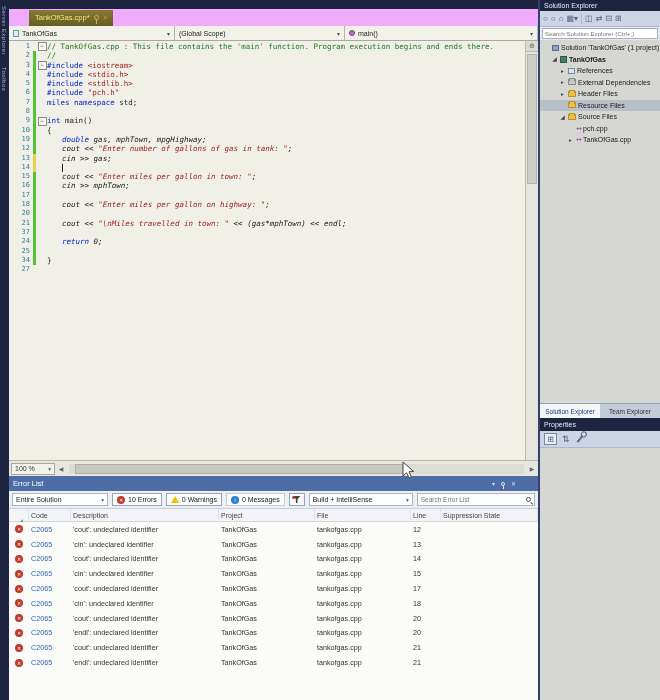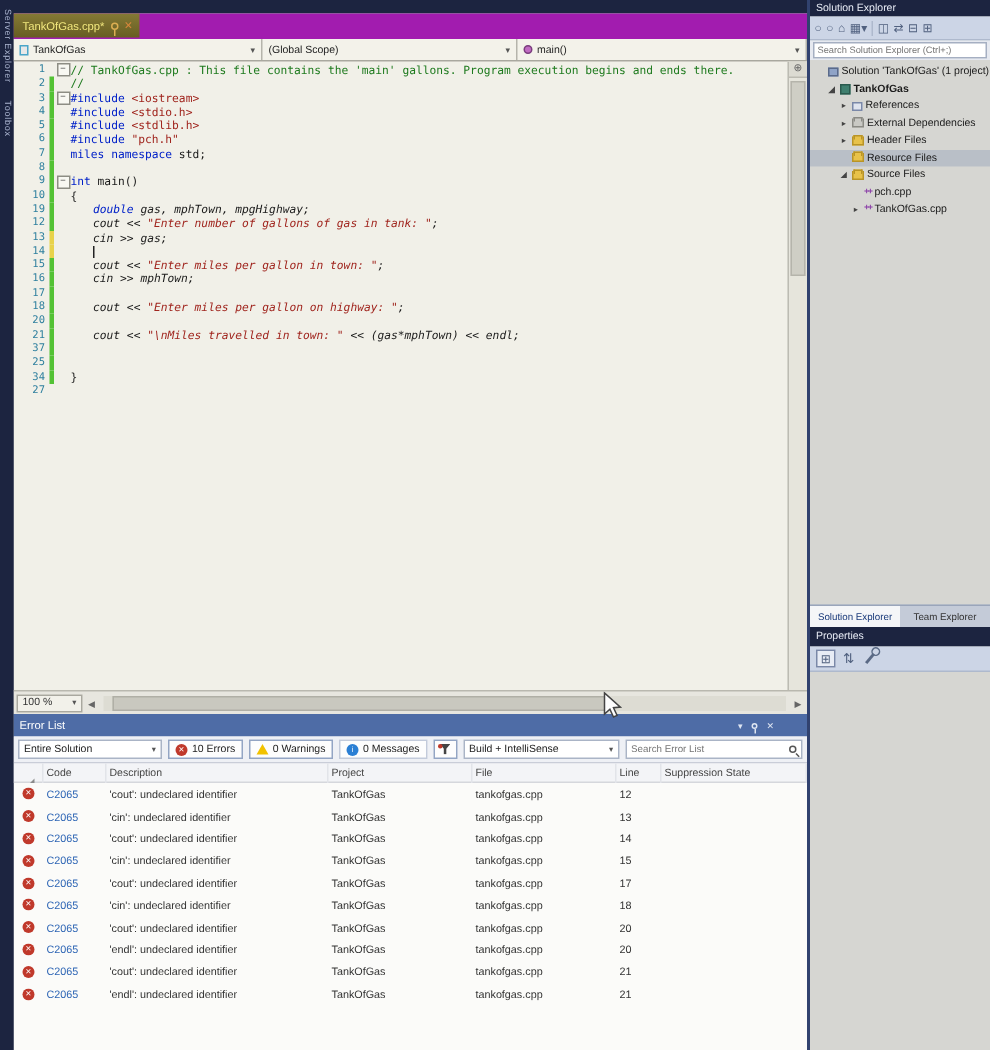--- a/index.html
+++ b/index.html
@@ -6,21 +6,21 @@
   html,body { background:#11131c; }
   #root {
     position:relative; width:660px; height:700px; overflow:hidden;
     font-family:"Liberation Sans", sans-serif; background:#1c2440; color:#222;
   }
   
   .left-rail { position:absolute; left:0; top:0; width:9px; height:700px; background:#1c2440; z-index:5; }
   .rail-tab { writing-mode:vertical-rl; font-size:6px; color:#aab4cf; padding:6px 1px; letter-spacing:.5px; }
   
   .editor-col { position:absolute; left:9px; top:9px; width:529px; height:467px; display:flex; flex-direction:column; background:#f1f0e8; }
-  .tabbar { height:17px; background:#a21caf; display:flex; align-items:flex-start; flex:none; }
+  .tabbar { height:17px; background:#f0abfc; display:flex; align-items:center; flex:none;padding-left:20px; }
   .tab-active {
     height:16px; display:flex; align-items:center; gap:4px; padding:0 5px 0 6px;
     background:linear-gradient(#857a35,#675d22); color:#f2e87e; font-size:7.5px; white-space:nowrap;
   }
   .pin { width:5px; height:5px; border:1px solid #dcae52; border-radius:50%; position:relative; flex:none; }
   .pin::after { content:''; position:absolute; left:1px; top:4px; width:1px; height:4px; background:#dcae52; }
   .tab-close { color:#d8863c; font-size:7px; line-height:7px; }
   .navbar { height:15px; background:#f3f2ea; border-bottom:1px solid #a9a89f; display:flex; font-size:7px; color:#222; flex:none; }
   .nav-seg { display:flex; align-items:center; gap:3px; padding:0 4px; border-right:1px solid #b5b4ab; position:relative; }
   .nav-seg .dd { margin-left:auto; color:#555; font-size:6px; }
@@ -152,41 +152,42 @@
         <span class="dd">▾</span>
       </div>
       <div class="nav-seg seg3">
         <span class="member-ico"></span>
         <span>main()</span>
         <span class="dd">▾</span>
       </div>
     </div>
     <div class="code-wrap">
       <div class="code-main">
-          <div class="code-line"><span class="ln">1</span><span class="bar"></span><span class="fold box"></span><span class="code-text"><span class="tk-c">// TankOfGas.cpp : This file contains the 'main' gallons. Program execution begins and ends there.</span></span></div>
+          <div class="code-line"><span class="ln">1</span><span class="bar"></span><span class="fold box"></span><span class="code-text"><span class="tk-c">// TankOfGas.cpp : This file contains the 'main' function. Program execution begins and ends there.</span></span></div>
           <div class="code-line"><span class="ln">2</span><span class="bar g"></span><span class="fold"></span><span class="code-text"><span class="tk-c">//</span></span></div>
           <div class="code-line"><span class="ln">3</span><span class="bar g"></span><span class="fold box"></span><span class="code-text"><span class="tk-k">#include</span><span class="tk-p"> </span><span class="tk-s">&lt;iostream&gt;</span></span></div>
           <div class="code-line"><span class="ln">4</span><span class="bar g"></span><span class="fold"></span><span class="code-text"><span class="tk-k">#include</span><span class="tk-p"> </span><span class="tk-s">&lt;stdio.h&gt;</span></span></div>
           <div class="code-line"><span class="ln">5</span><span class="bar g"></span><span class="fold"></span><span class="code-text"><span class="tk-k">#include</span><span class="tk-p"> </span><span class="tk-s">&lt;stdlib.h&gt;</span></span></div>
           <div class="code-line"><span class="ln">6</span><span class="bar g"></span><span class="fold"></span><span class="code-text"><span class="tk-k">#include</span><span class="tk-p"> </span><span class="tk-s">"pch.h"</span></span></div>
           <div class="code-line"><span class="ln">7</span><span class="bar g"></span><span class="fold"></span><span class="code-text"><span class="tk-k">miles</span><span class="tk-p"> </span><span class="tk-k">namespace</span><span class="tk-p"> std;</span></span></div>
           <div class="code-line"><span class="ln">8</span><span class="bar g"></span><span class="fold"></span><span class="code-text"></span></div>
           <div class="code-line"><span class="ln">9</span><span class="bar g"></span><span class="fold box"></span><span class="code-text"><span class="tk-k">int</span><span class="tk-p"> main()</span></span></div>
           <div class="code-line"><span class="ln">10</span><span class="bar g"></span><span class="fold"></span><span class="code-text"><span class="tk-p">{</span></span></div>
           <div class="code-line"><span class="ln">19</span><span class="bar g"></span><span class="fold"></span><span class="code-text ind"><span class="tk-k">double</span><span class="tk-p"> gas, mphTown, mpgHighway;</span></span></div>
           <div class="code-line"><span class="ln">12</span><span class="bar g"></span><span class="fold"></span><span class="code-text ind"><span class="tk-p">cout &lt;&lt; </span><span class="tk-s">"Enter number of gallons of gas in tank: "</span><span class="tk-p">;</span></span></div>
           <div class="code-line"><span class="ln">13</span><span class="bar y"></span><span class="fold"></span><span class="code-text ind"><span class="tk-p">cin &gt;&gt; gas;</span></span></div>
           <div class="code-line"><span class="ln">14</span><span class="bar y"></span><span class="fold"></span><span class="code-text ind"><span class="caret"></span></span></div>
           <div class="code-line"><span class="ln">15</span><span class="bar g"></span><span class="fold"></span><span class="code-text ind"><span class="tk-p">cout &lt;&lt; </span><span class="tk-s">"Enter miles per gallon in town: "</span><span class="tk-p">;</span></span></div>
           <div class="code-line"><span class="ln">16</span><span class="bar g"></span><span class="fold"></span><span class="code-text ind"><span class="tk-p">cin &gt;&gt; mphTown;</span></span></div>
           <div class="code-line"><span class="ln">17</span><span class="bar g"></span><span class="fold"></span><span class="code-text"></span></div>
           <div class="code-line"><span class="ln">18</span><span class="bar g"></span><span class="fold"></span><span class="code-text ind"><span class="tk-p">cout &lt;&lt; </span><span class="tk-s">"Enter miles per gallon on highway: "</span><span class="tk-p">;</span></span></div>
           <div class="code-line"><span class="ln">20</span><span class="bar g"></span><span class="fold"></span><span class="code-text"></span></div>
           <div class="code-line"><span class="ln">21</span><span class="bar g"></span><span class="fold"></span><span class="code-text ind"><span class="tk-p">cout &lt;&lt; </span><span class="tk-s">"\nMiles travelled in town: "</span><span class="tk-p"> &lt;&lt; (gas*mphTown) &lt;&lt; endl;</span></span></div>
           <div class="code-line"><span class="ln">37</span><span class="bar g"></span><span class="fold"></span><span class="code-text"></span></div>
+          <div class="code-line"><span class="ln">24</span><span class="bar g"></span><span class="fold"></span><span class="code-text ind"><span class="tk-k">return</span><span class="tk-p"> 0;</span></span></div>
           <div class="code-line"><span class="ln">25</span><span class="bar g"></span><span class="fold"></span><span class="code-text"></span></div>
           <div class="code-line"><span class="ln">34</span><span class="bar g"></span><span class="fold"></span><span class="code-text"><span class="tk-p">}</span></span></div>
           <div class="code-line"><span class="ln">27</span><span class="bar"></span><span class="fold"></span><span class="code-text"></span></div>
         </div>
       <div class="vscroll">
         <div class="vscroll-top">⊕</div>
         <div class="vthumb"></div>
       </div>
     </div>
     <div class="editor-bottom">

